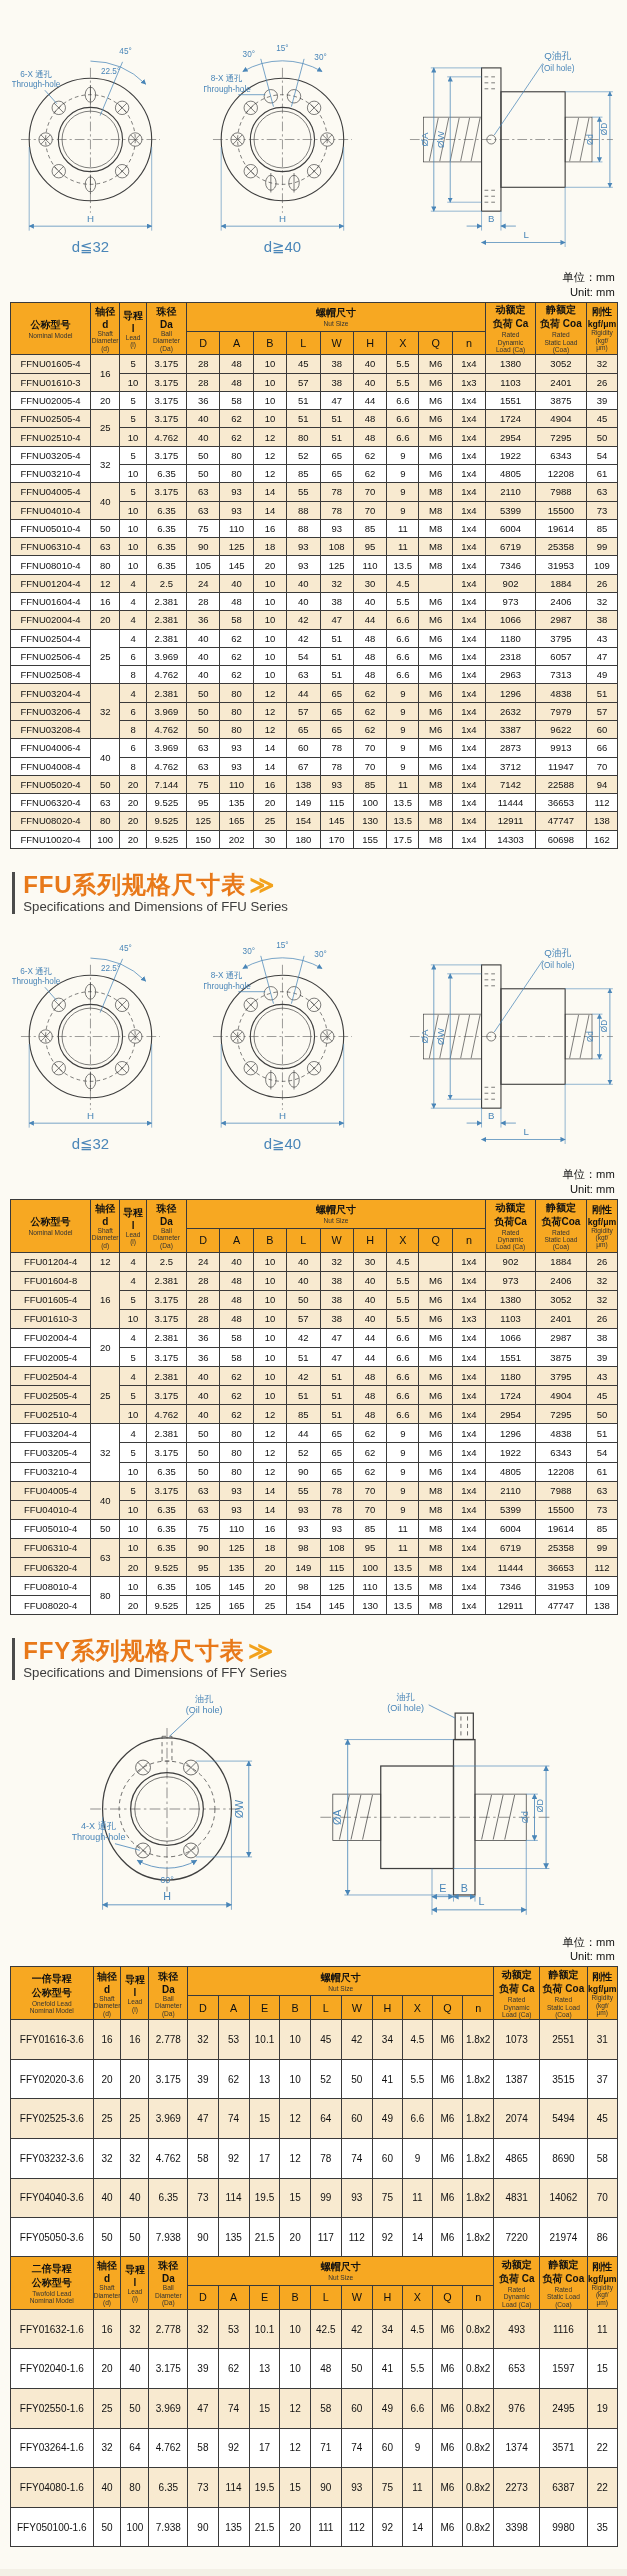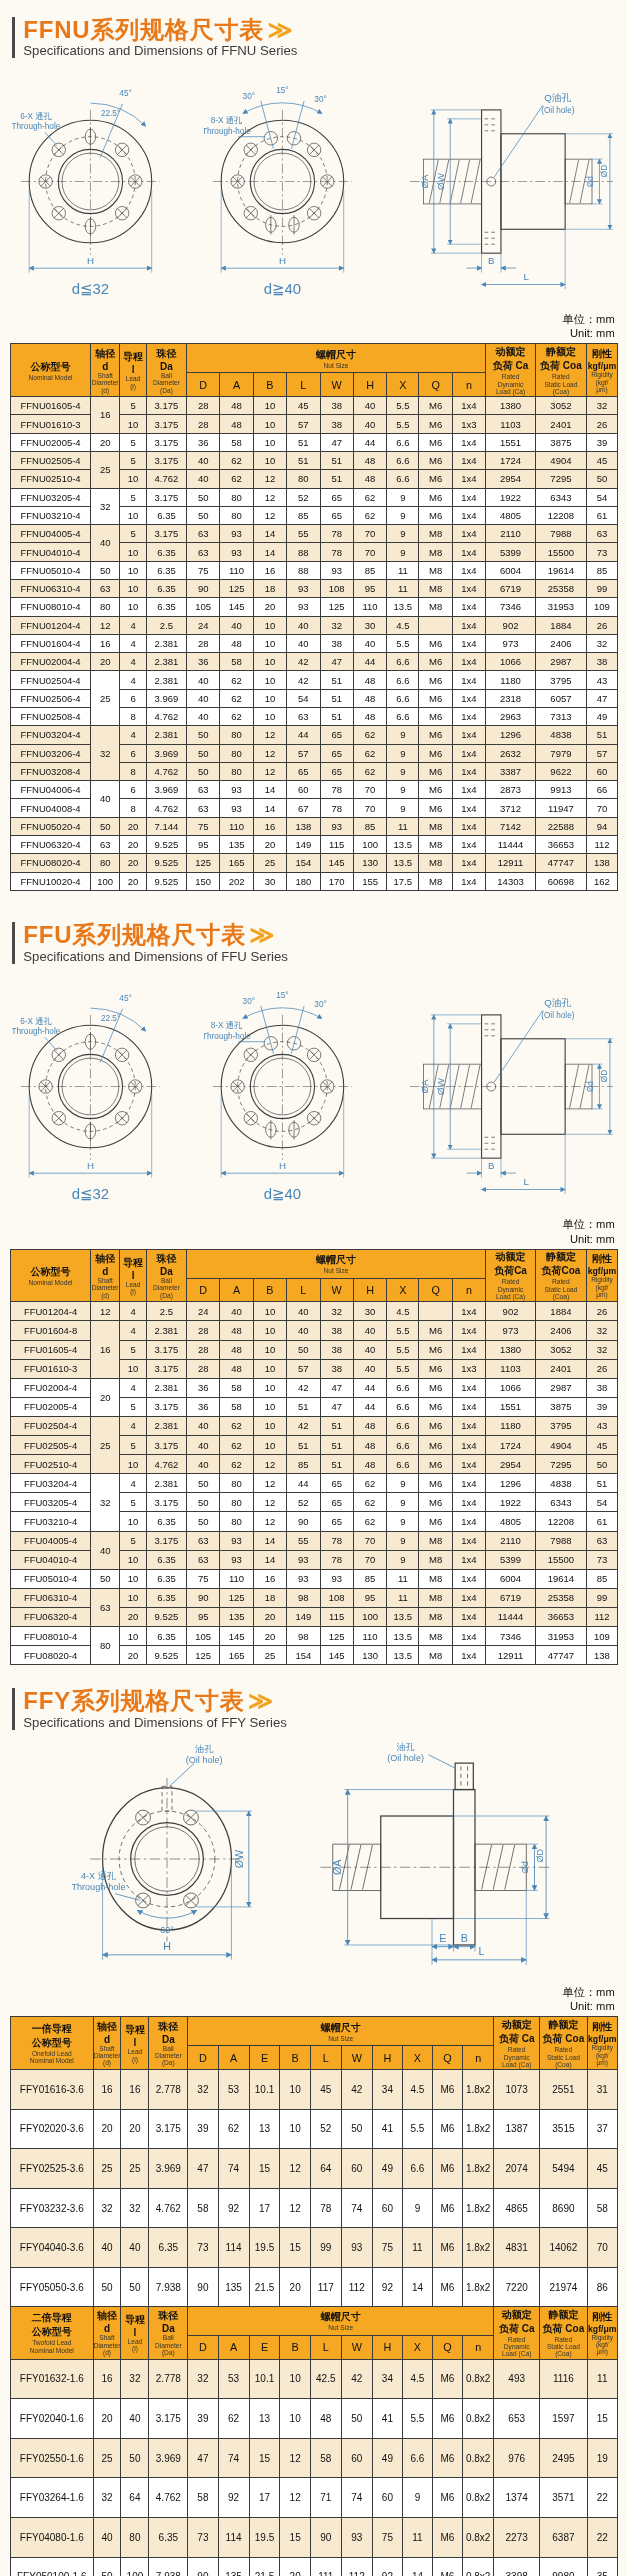--- a/index.html
+++ b/index.html
@@ -53,24 +53,20 @@
     <marker id="arr" viewBox="0 0 10 10" refX="9" refY="5" markerWidth="7" markerHeight="7" orient="auto-start-reverse">
         <path d="M0,0L10,5L0,10z" fill="#4a86b8"></path>
       </marker>
   </defs>
 </svg>
 
 <div class="page">
 
   <div class="sec-head">
     <div class="bar"></div>
-    <div>
-      <div class="t-cn"><span>FFNU系列规格尺寸表</span><span class="arr">≫</span></div>
-      <div class="t-en">Specifications and Dimensions of FFNU Series</div>
-    </div>
   </div>
 
   <div class="diagrams">
 
     <svg width="174" height="245" viewBox="0 0 210 296">
       <g>
           <line class="cl" x1="12" y1="140" x2="198" y2="140"></line>
           <line class="cl" x1="105" y1="44" x2="105" y2="238"></line>
         </g>
       <g>
@@ -776,21 +772,21 @@
           <td>17.5</td>
           <td>M8</td>
           <td>1x4</td>
           <td>14303</td>
           <td>60698</td>
           <td>162</td>
         </tr>
       </tbody>
     </table>
 
-  <div class="sec-head" style="margin-top:31px">
+  <div class="sec-head" style="margin-top:23px">
     <div class="bar"></div>
     <div>
       <div class="t-cn"><span>FFU系列规格尺寸表</span><span class="arr">≫</span></div>
       <div class="t-en">Specifications and Dimensions of FFU Series</div>
     </div>
   </div>
 
   <div class="diagrams">
     <svg width="174" height="245" viewBox="0 0 210 296">
       <g>

